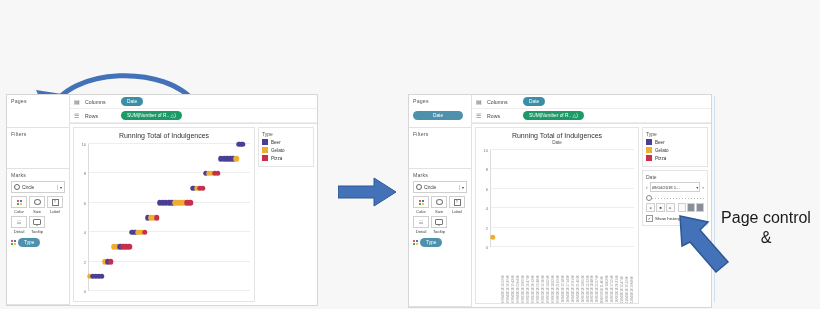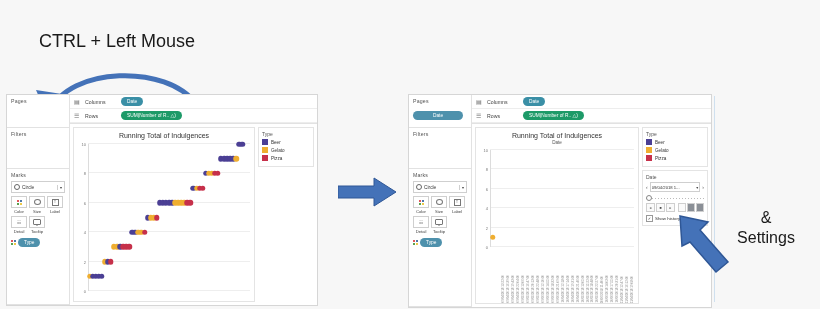--- a/index.html
+++ b/index.html
@@ -133,21 +133,20 @@
          writing-mode:vertical-rl;transform:rotate(180deg);white-space:nowrap;
          transform-origin:center;}
   .divider{position:absolute;left:714px;top:96px;width:1px;height:206px;background:#cfe0ef;}
 </style>
 </head>
 <body>
 
 <div class="canvas">
 
   <div class="ann" id="ann-ctrl">
-    <div>CTRL + Left Mouse</div>
   </div>
 
   <svg class="curve-arrow" viewBox="0 0 180 60">
     <path d="M22 52 C 40 6, 140 4, 168 44" stroke="#4472b8" stroke-width="5" fill="none" stroke-linecap="round"></path>
     <polygon points="8,30 34,34 20,58" fill="#4472b8"></polygon>
   </svg>
 
   <div class="panel" id="panel-left">
     <div class="panel-body">
 
@@ -525,17 +524,17 @@
     </div>
   </div>
 
   <div class="divider"></div>
 
   <svg class="up-arrow" viewBox="0 0 52 62">
     <polygon points="2,4 30,10 22,18 50,50 38,60 12,30 4,34" fill="#4472b8" stroke="#2f5796" stroke-width="1.5"></polygon>
   </svg>
 
   <div class="ann" id="ann-page">
+    <div>Page control</div>
     <div>&amp;</div>
-    <div>Settings</div>
   </div>
 
 </div>
 
 </body></html>

